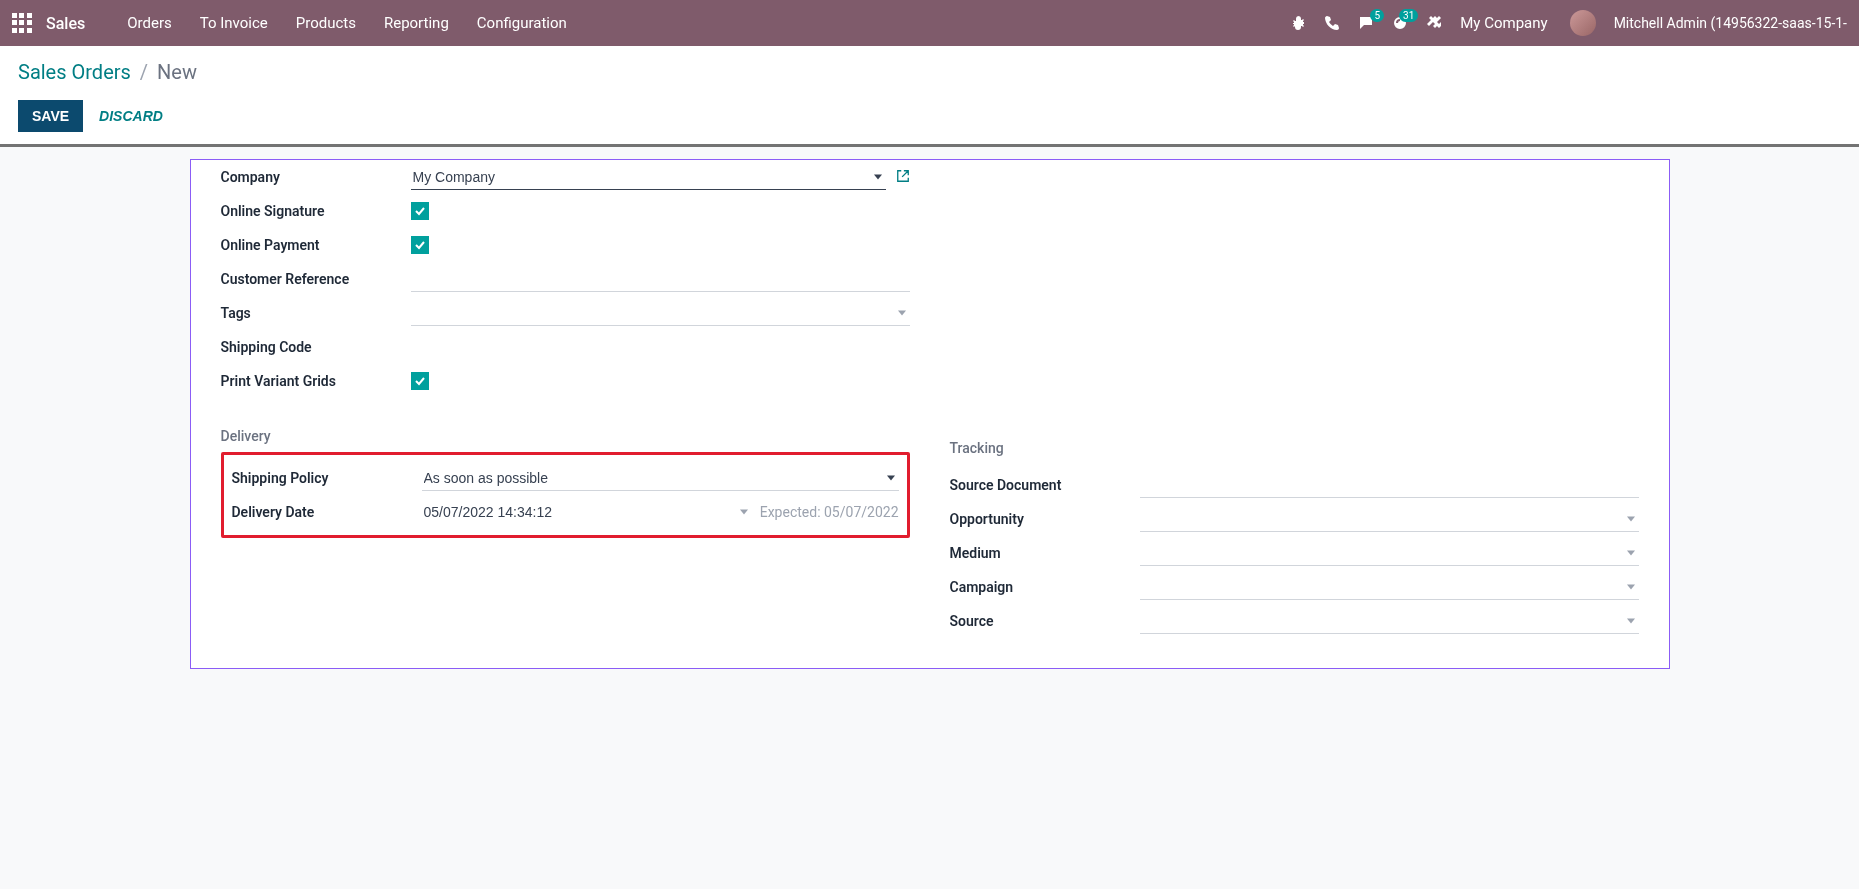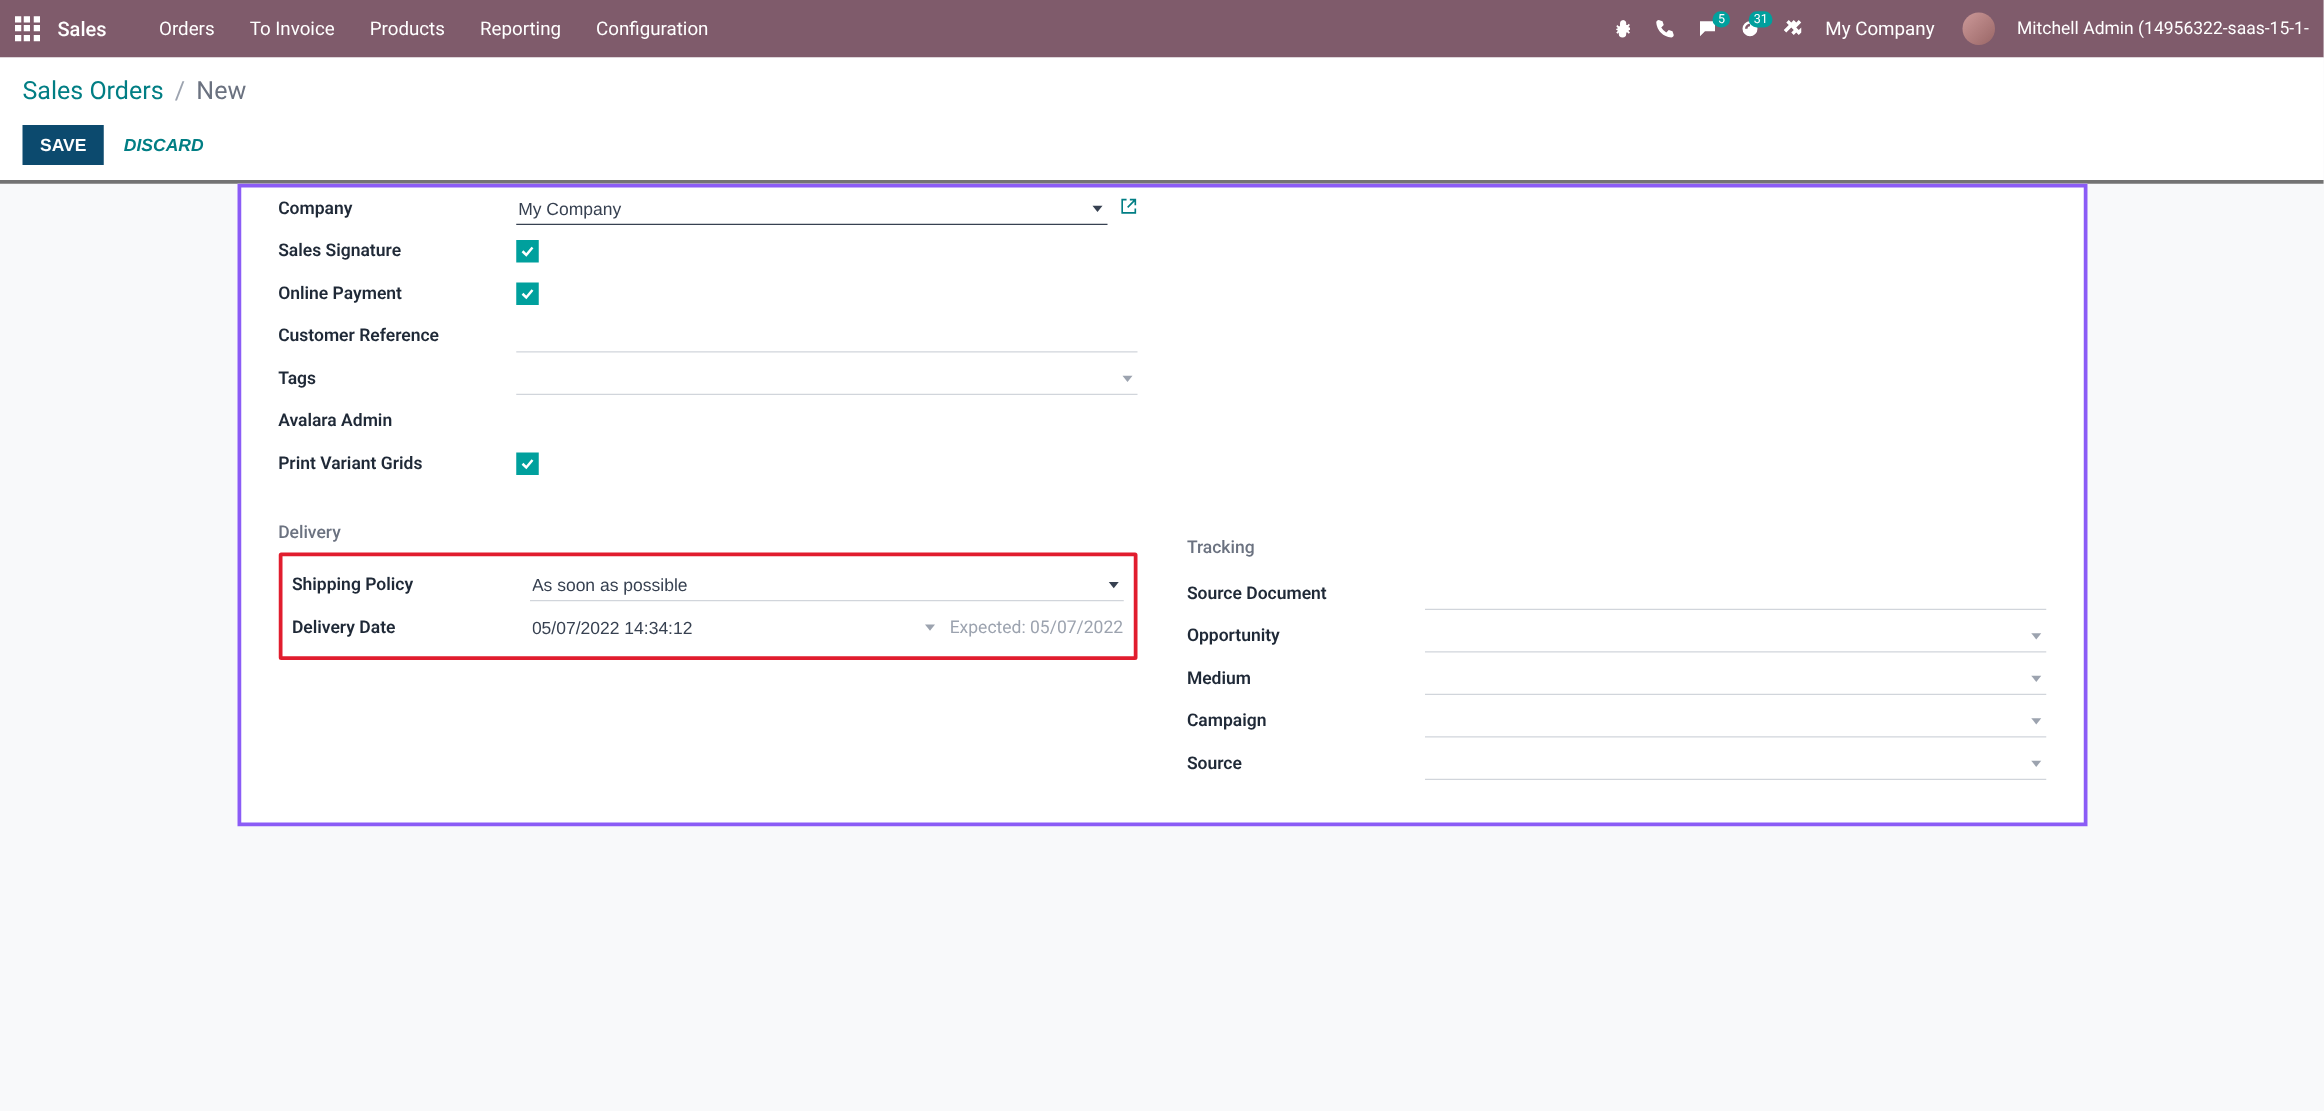--- a/index.html
+++ b/index.html
@@ -24,21 +24,21 @@
 .breadcrumb { font-size: 20px; margin-bottom: 16px; }
 .bc-link { color: #017e84; cursor: pointer; }
 .bc-sep { color: #9ca3af; margin: 0 4px; }
 .bc-current { color: #6b7280; }
 .btn-row { display: flex; gap: 16px; padding-bottom: 12px; }
 .btn-save { background: #0c4a6e; color: #fff; border: none; padding: 8px 14px; font-size: 14px; font-weight: 600; cursor: pointer; }
 .btn-discard { background: none; border: none; color: #017e84; font-size: 14px; font-weight: 600; cursor: pointer; padding: 8px 0; font-style: italic; }
 
 
 .sheet-wrap { padding: 0 18px 30px; }
-.sheet { background: #fff; border: 3px solid #8b5cf6; padding: 0 30px 30px; max-width: 1480px; margin: 0 auto; }
+.sheet { background: #fff; border: 1px solid #8b5cf6; padding: 0 30px 30px; max-width: 1480px; margin: 12px auto; }
 .form-grid { display: grid; grid-template-columns: 1fr 1fr; gap: 40px; }
 .col { }
 .group-title { color: #6b7280; font-size: 14px; font-weight: 500; margin: 30px 0 12px; }
 .field-row { display: flex; align-items: center; min-height: 34px; }
 .field-label { width: 190px; font-weight: 600; color: #1f2937; font-size: 14px; flex-shrink: 0; }
 .field-input { flex: 1; position: relative; }
 .text-line { border: none; border-bottom: 1px solid #d1d5db; background: none; width: 100%; font-size: 14px; padding: 4px 20px 4px 2px; color: #374151; }
 .dark-line { border-bottom-color: #374151; }
 .caret { position: absolute; right: 4px; top: 50%; transform: translateY(-50%); pointer-events: none; }
 .caret::before { content: ""; border-left: 4px solid transparent; border-right: 4px solid transparent; border-top: 5px solid #374151; display: block; }
@@ -138,21 +138,21 @@
             </div>
             <span class="external-link">
               <svg class="i" viewBox="0 0 16 16" style="width:14px;height:14px;fill:none;stroke:#017e84;stroke-width:1.5;">
                   <path d="M6 2H2v12h12v-4M9 2h5v5M14 2L7 9"></path>
                 </svg>
             </span>
           </div>
         </div>
 
         <div class="field-row">
-          <div class="field-label">Sales Signature</div>
+          <div class="field-label">Online Signature</div>
           <div class="field-input">
             <span class="chk">
               <svg viewBox="0 0 12 12" fill="none" stroke="#fff" stroke-width="2">
                   <path d="M2 6l3 3 5-6"></path>
                 </svg>
             </span>
           </div>
         </div>
 
         <div class="field-row">
@@ -175,21 +175,21 @@
 
         <div class="field-row">
           <div class="field-label">Tags</div>
           <div class="field-input" style="position:relative;">
             <input class="text-line" value="" style="">
             <span class="caret caret-light"></span>
           </div>
         </div>
 
         <div class="field-row">
-          <div class="field-label">Avalara Admin</div>
+          <div class="field-label">Shipping Code</div>
           <div class="field-input"></div>
         </div>
 
         <div class="field-row">
           <div class="field-label">Print Variant Grids</div>
           <div class="field-input">
             <span class="chk">
               <svg viewBox="0 0 12 12" fill="none" stroke="#fff" stroke-width="2">
                   <path d="M2 6l3 3 5-6"></path>
                 </svg>

